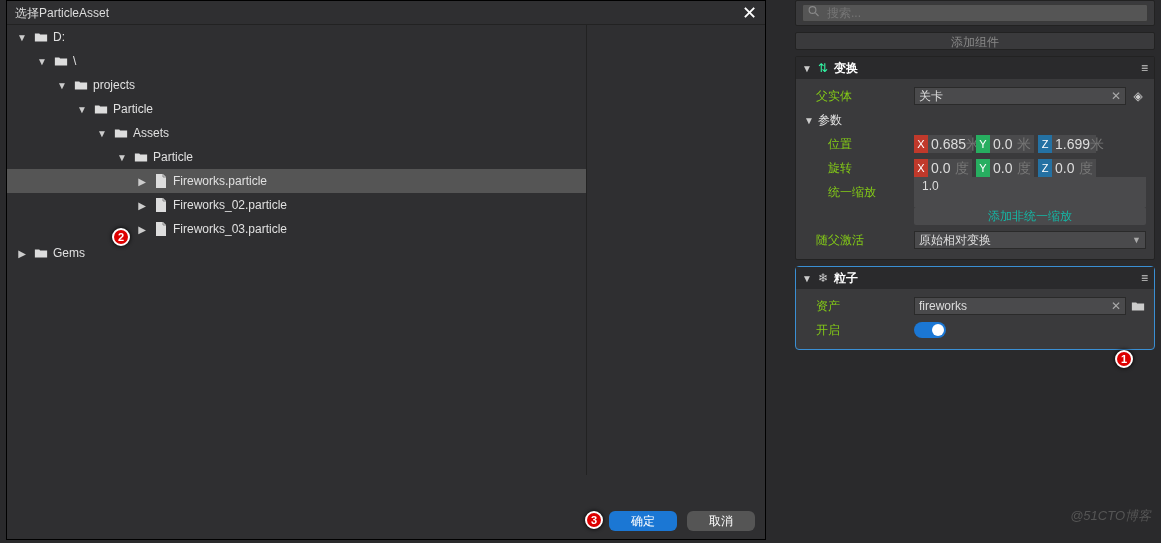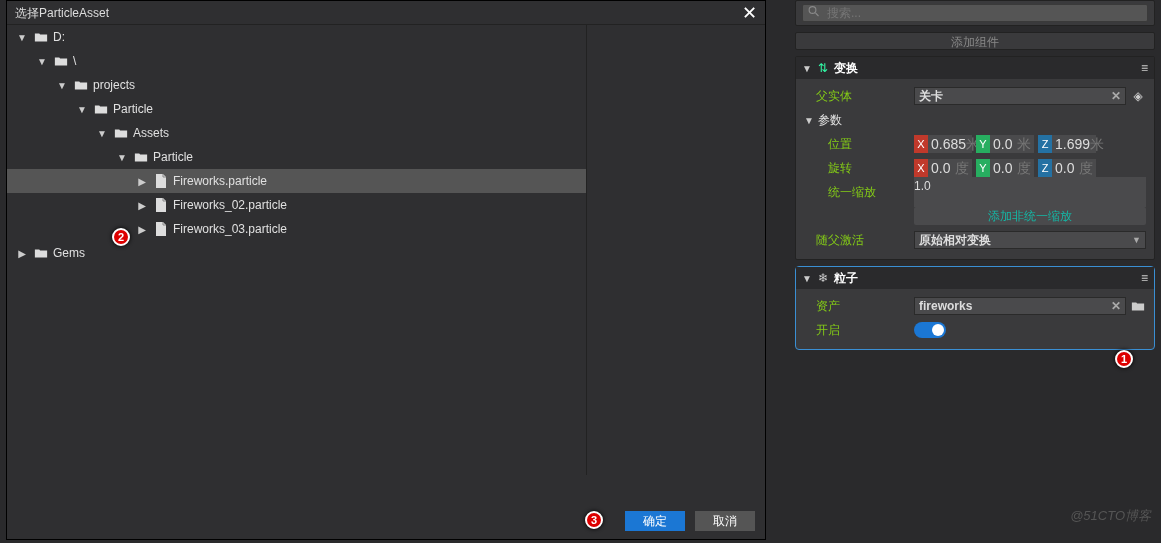--- a/index.html
+++ b/index.html
@@ -19,54 +19,54 @@
   .preview { flex: 1; display: flex; align-items: center; justify-content: center; color: #aaa; }
 
   .tree-row { display: flex; align-items: center; height: 24px; padding-left: 0; white-space: nowrap; }
   .tree-row.selected { background: #555; }
   .expander { width: 14px; text-align: center; color: #ccc; cursor: pointer; font-size: 10px; }
   .folder-icon, .file-icon { width: 16px; height: 16px; margin: 0 4px; display: inline-flex; align-items: center; justify-content: center; }
   .folder-icon svg { fill: #ddd; }
   .file-icon svg { fill: #ddd; }
 
   .dlg-buttons { position: absolute; bottom: 8px; right: 10px; display: flex; gap: 10px; }
-  .btn { width: 60px; height: 20px; font-size: 12px; color: #fff; border: none; cursor: pointer; border-radius: 0; }
+  .btn { width: 68px; height: 20px; font-size: 12px; color: #fff; border: none; cursor: pointer; border-radius: 6px; }
   .btn-ok { background: #1b77d4; }
   .btn-cancel { background: #555; }
 
   
   .right { position: absolute; right: 6px; top: 0; width: 360px; }
   .r-row { background: #3a3a3c; border: 1px solid #222; border-radius: 2px; margin-bottom: 6px; }
   .add-comp { height: 18px; text-align: center; color: #888; line-height: 18px; }
 
   .sect-head { height: 22px; background: #2a2a2c; display: flex; align-items: center; padding: 0 6px; gap: 6px; }
   .sect-head .exp { color: #ccc; font-size: 10px; }
   .sect-head .icon { color: #3fa; }
   .sect-head .lbl { color: #fff; font-weight: bold; flex: 1; }
   .sect-menu { color: #ccc; }
 
   .sect-body { padding: 6px 8px; }
   .prop-row { display: flex; align-items: center; height: 22px; margin-bottom: 2px; }
   .prop-label { width: 110px; color: #84cc16; padding-left: 12px; }
   .prop-label.sub { padding-left: 24px; }
   .prop-value { flex: 1; display: flex; gap: 4px; align-items: center; }
-  .select-box { flex: 1; background: #4a4a4c; border: 1px solid #2a2a2a; height: 18px; display: flex; align-items: center; padding: 0 4px; color: #ddd; position: relative; font-weight: bold; }
+  .select-box { flex: 1; background: #4a4a4c; border: 1px solid #2a2a2a; height: 18px; display: flex; align-items: center; padding: 0 4px; color: #ddd; position: relative; }
   .select-box .clear { margin-left: auto; color: #aaa; cursor: pointer; }
   .select-box .caret { position: absolute; right: 4px; color: #aaa; font-size: 9px; }
   .locate-btn { width: 16px; height: 16px; color: #ccc; cursor: pointer; display: flex; align-items: center; justify-content: center; }
 
   .axis-group { display: flex; gap: 4px; }
   .axis { display: flex; height: 18px; }
   .axis-lbl { width: 14px; background: #c0392b; color: #fff; text-align: center; font-size: 11px; line-height: 18px; }
   .axis-lbl.y { background: #27ae60; }
   .axis-lbl.z { background: #2471a3; }
   .axis-val { width: 44px; background: #4a4a4c; color: #ddd; padding: 0 3px; font-size: 14px; line-height: 18px; display: flex; justify-content: space-between; }
   .axis-unit { color: #777; }
 
-  .wide-input { flex: 1; background: #4a4a4c; height: 30px; color: #ddd; padding: 0 0; line-height: 18px; }
+  .wide-input { flex: 1; background: #4a4a4c; height: 30px; color: #ddd; padding: 0 8px; line-height: 18px; }
   .add-non-uniform { margin: 4px 0 4px 110px; background: #4a4a4c; height: 18px; text-align: center; color: #14b8a6; line-height: 18px; cursor: pointer; border-radius: 2px; }
 
   .toggle { width: 32px; height: 16px; border-radius: 8px; background: #555; position: relative; cursor: pointer; }
   .toggle.on { background: #1b77d4; }
   .toggle .knob { position: absolute; width: 12px; height: 12px; background: #fff; border-radius: 50%; top: 2px; left: 2px; }
   .toggle.on .knob { left: 18px; }
 
   .particle-section { border: 1px solid #3a8fd4; border-radius: 4px; }
 
   .annot { position: absolute; width: 18px; height: 18px; border-radius: 50%; background: #d00; border: 2px solid #fff; color: #fff; font-size: 11px; font-weight: bold; display: flex; align-items: center; justify-content: center; box-shadow: 0 0 4px #000; z-index: 100; }

